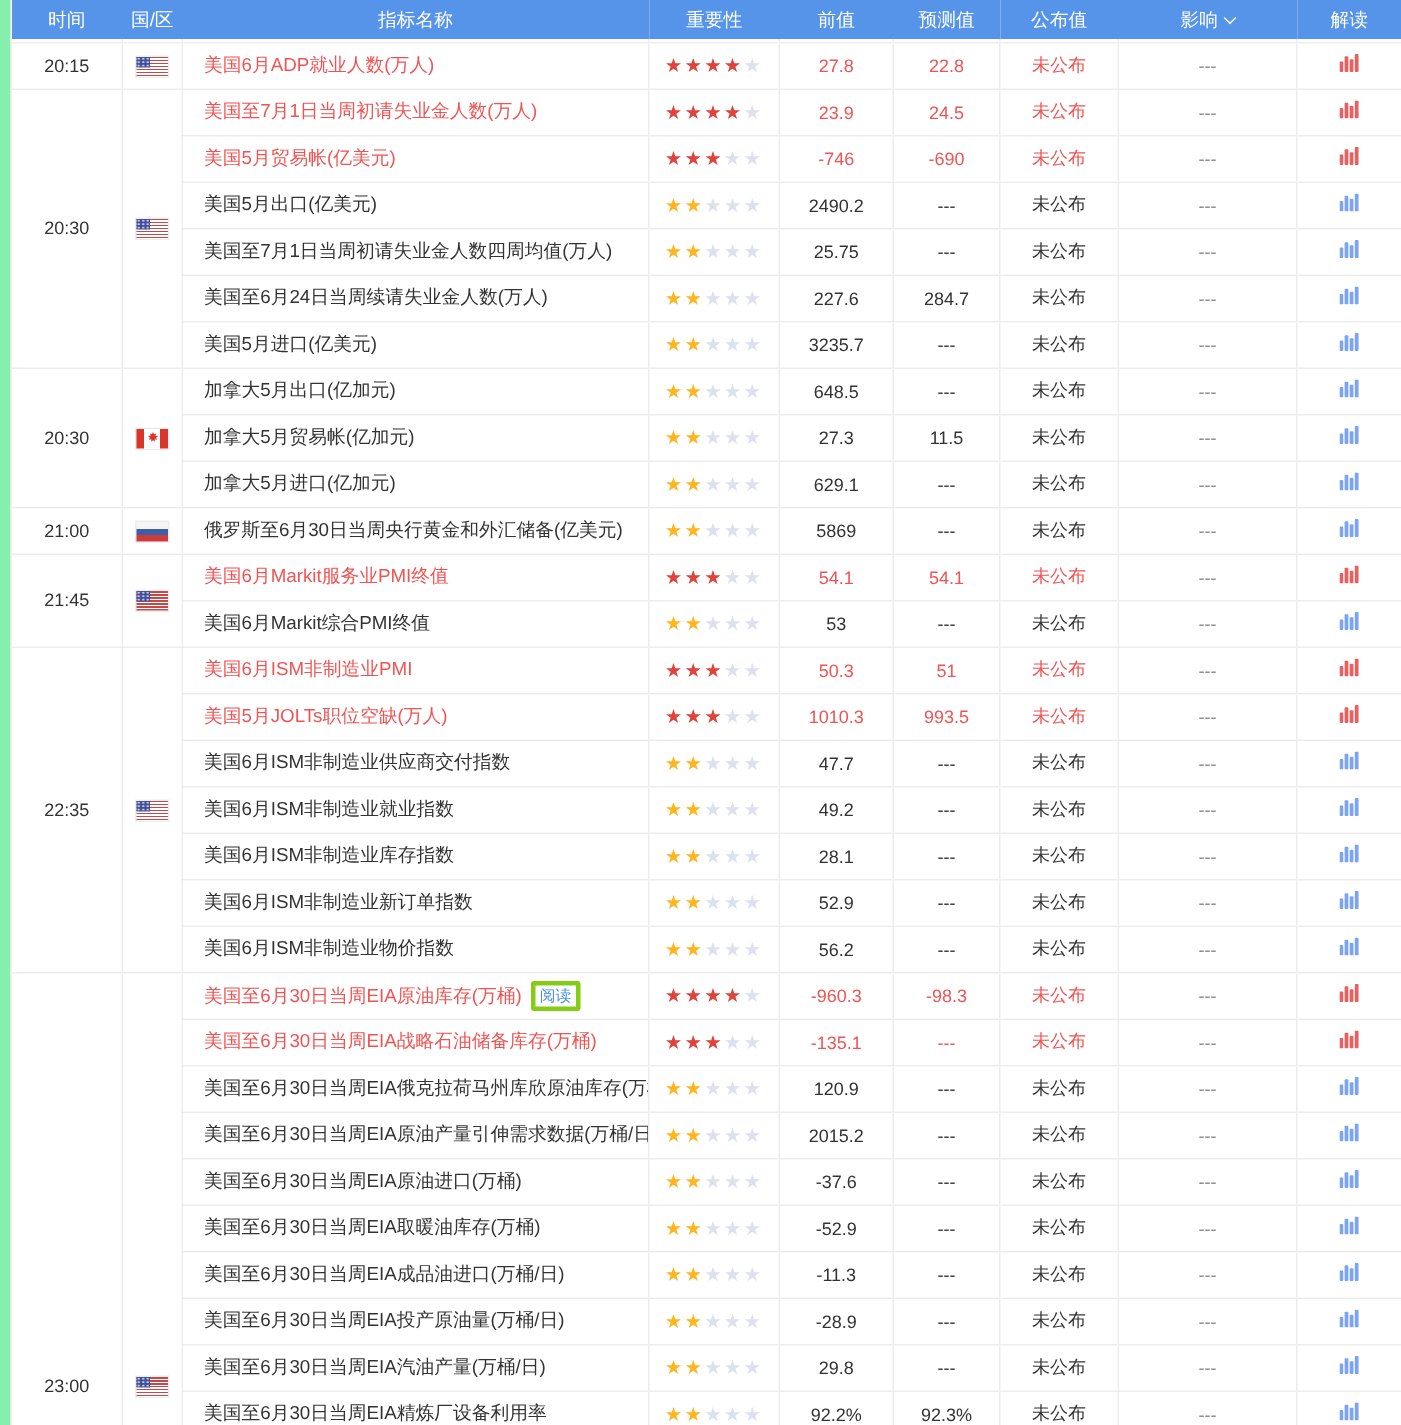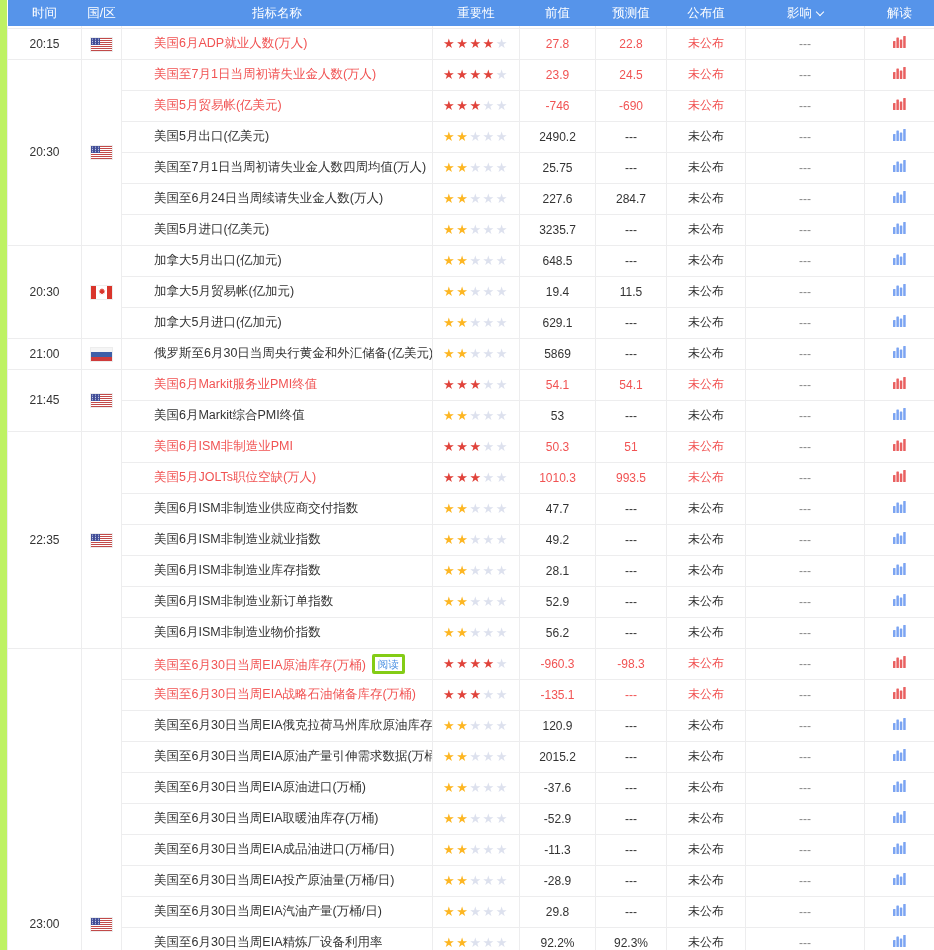--- a/index.html
+++ b/index.html
@@ -1,38 +1,38 @@
 <!DOCTYPE html>
 <html><head>
 <meta charset="utf-8">
 <style>
   * { margin:0; padding:0; box-sizing:border-box; }
   html,body { background:#fff; }
   body {
     font-family:"Liberation Sans","DejaVu Sans",sans-serif;
     width:934px; height:950px; overflow:hidden;
   }
-  .viewport { width:934px; height:950px; overflow:hidden; background:#bef264; }
+  .viewport { width:934px; height:950px; overflow:hidden; background:#86efac; }
   table.cal {
     border-collapse:collapse; table-layout:fixed;
     margin-left:7px; width:927px; background:#fff;
   }
   thead th {
     background:#5694ea; color:#fff; font-weight:normal;
     font-size:12.5px; height:26px; text-align:center; white-space:nowrap;
   }
   td {
     border:1px solid #ededee; font-size:12px; color:#333;
     text-align:center; vertical-align:middle; overflow:hidden; white-space:nowrap;
   }
   tr.sliver td { height:2px; border-top:none; }
   tr.row td { height:31px; }
   tr.group-start td { border-top:1px solid #d6d6d6; }
   td.cell-name { text-align:left; padding-left:14px; }
-  .name-link { font-size:12.5px; color:#333; text-decoration:none; cursor:pointer;margin-left:18px; }
+  .name-link { font-size:12.5px; color:#333; text-decoration:none; cursor:pointer; }
   tr.hot .name-link, tr.hot td.cell-prev, tr.hot td.cell-forecast, tr.hot td.cell-pub { color:#f15353; }
   td.cell-impact { color:#888; }
   td.cell-time { color:#333; }
   td.cell-time.anchor-bottom, td.cell-flag.anchor-bottom { vertical-align:bottom; padding-bottom:27px; }
   .stars { font-size:13px; letter-spacing:1.5px; line-height:1; }
   .stars .f.red { color:#e0433b; }
   .stars .f.gold { color:#fdb622; }
   .stars .e { color:#dde1ee; }
   .chev {
     display:inline-block; width:6px; height:6px; margin-left:5px;
@@ -218,21 +218,21 @@
           <td class="cell-read"><span class="bar-icon blue"><svg width="13" height="12" viewBox="0 0 13 12">
                 <rect x="0" y="5" width="2.5" height="7" rx="0.6"></rect>
                 <rect x="3.4" y="1.5" width="2.5" height="10.5" rx="0.6"></rect>
                 <rect x="6.8" y="3.5" width="2.5" height="8.5" rx="0.6"></rect>
                 <rect x="10.2" y="0" width="2.5" height="12" rx="0.6"></rect>
               </svg></span></td>
         </tr>
         <tr class="row">
           <td class="cell-name"><span class="name-link">加拿大5月贸易帐(亿加元)</span></td>
           <td class="cell-stars"><span class="stars"><span class="f gold">★★</span><span class="e">★★★</span></span></td>
-          <td class="cell-prev">19.4</td>
+          <td class="cell-prev">27.3</td>
           <td class="cell-forecast">11.5</td>
           <td class="cell-pub">未公布</td>
           <td class="cell-impact">---</td>
           <td class="cell-read"><span class="bar-icon blue"><svg width="13" height="12" viewBox="0 0 13 12">
                 <rect x="0" y="5" width="2.5" height="7" rx="0.6"></rect>
                 <rect x="3.4" y="1.5" width="2.5" height="10.5" rx="0.6"></rect>
                 <rect x="6.8" y="3.5" width="2.5" height="8.5" rx="0.6"></rect>
                 <rect x="10.2" y="0" width="2.5" height="12" rx="0.6"></rect>
               </svg></span></td>
         </tr>

